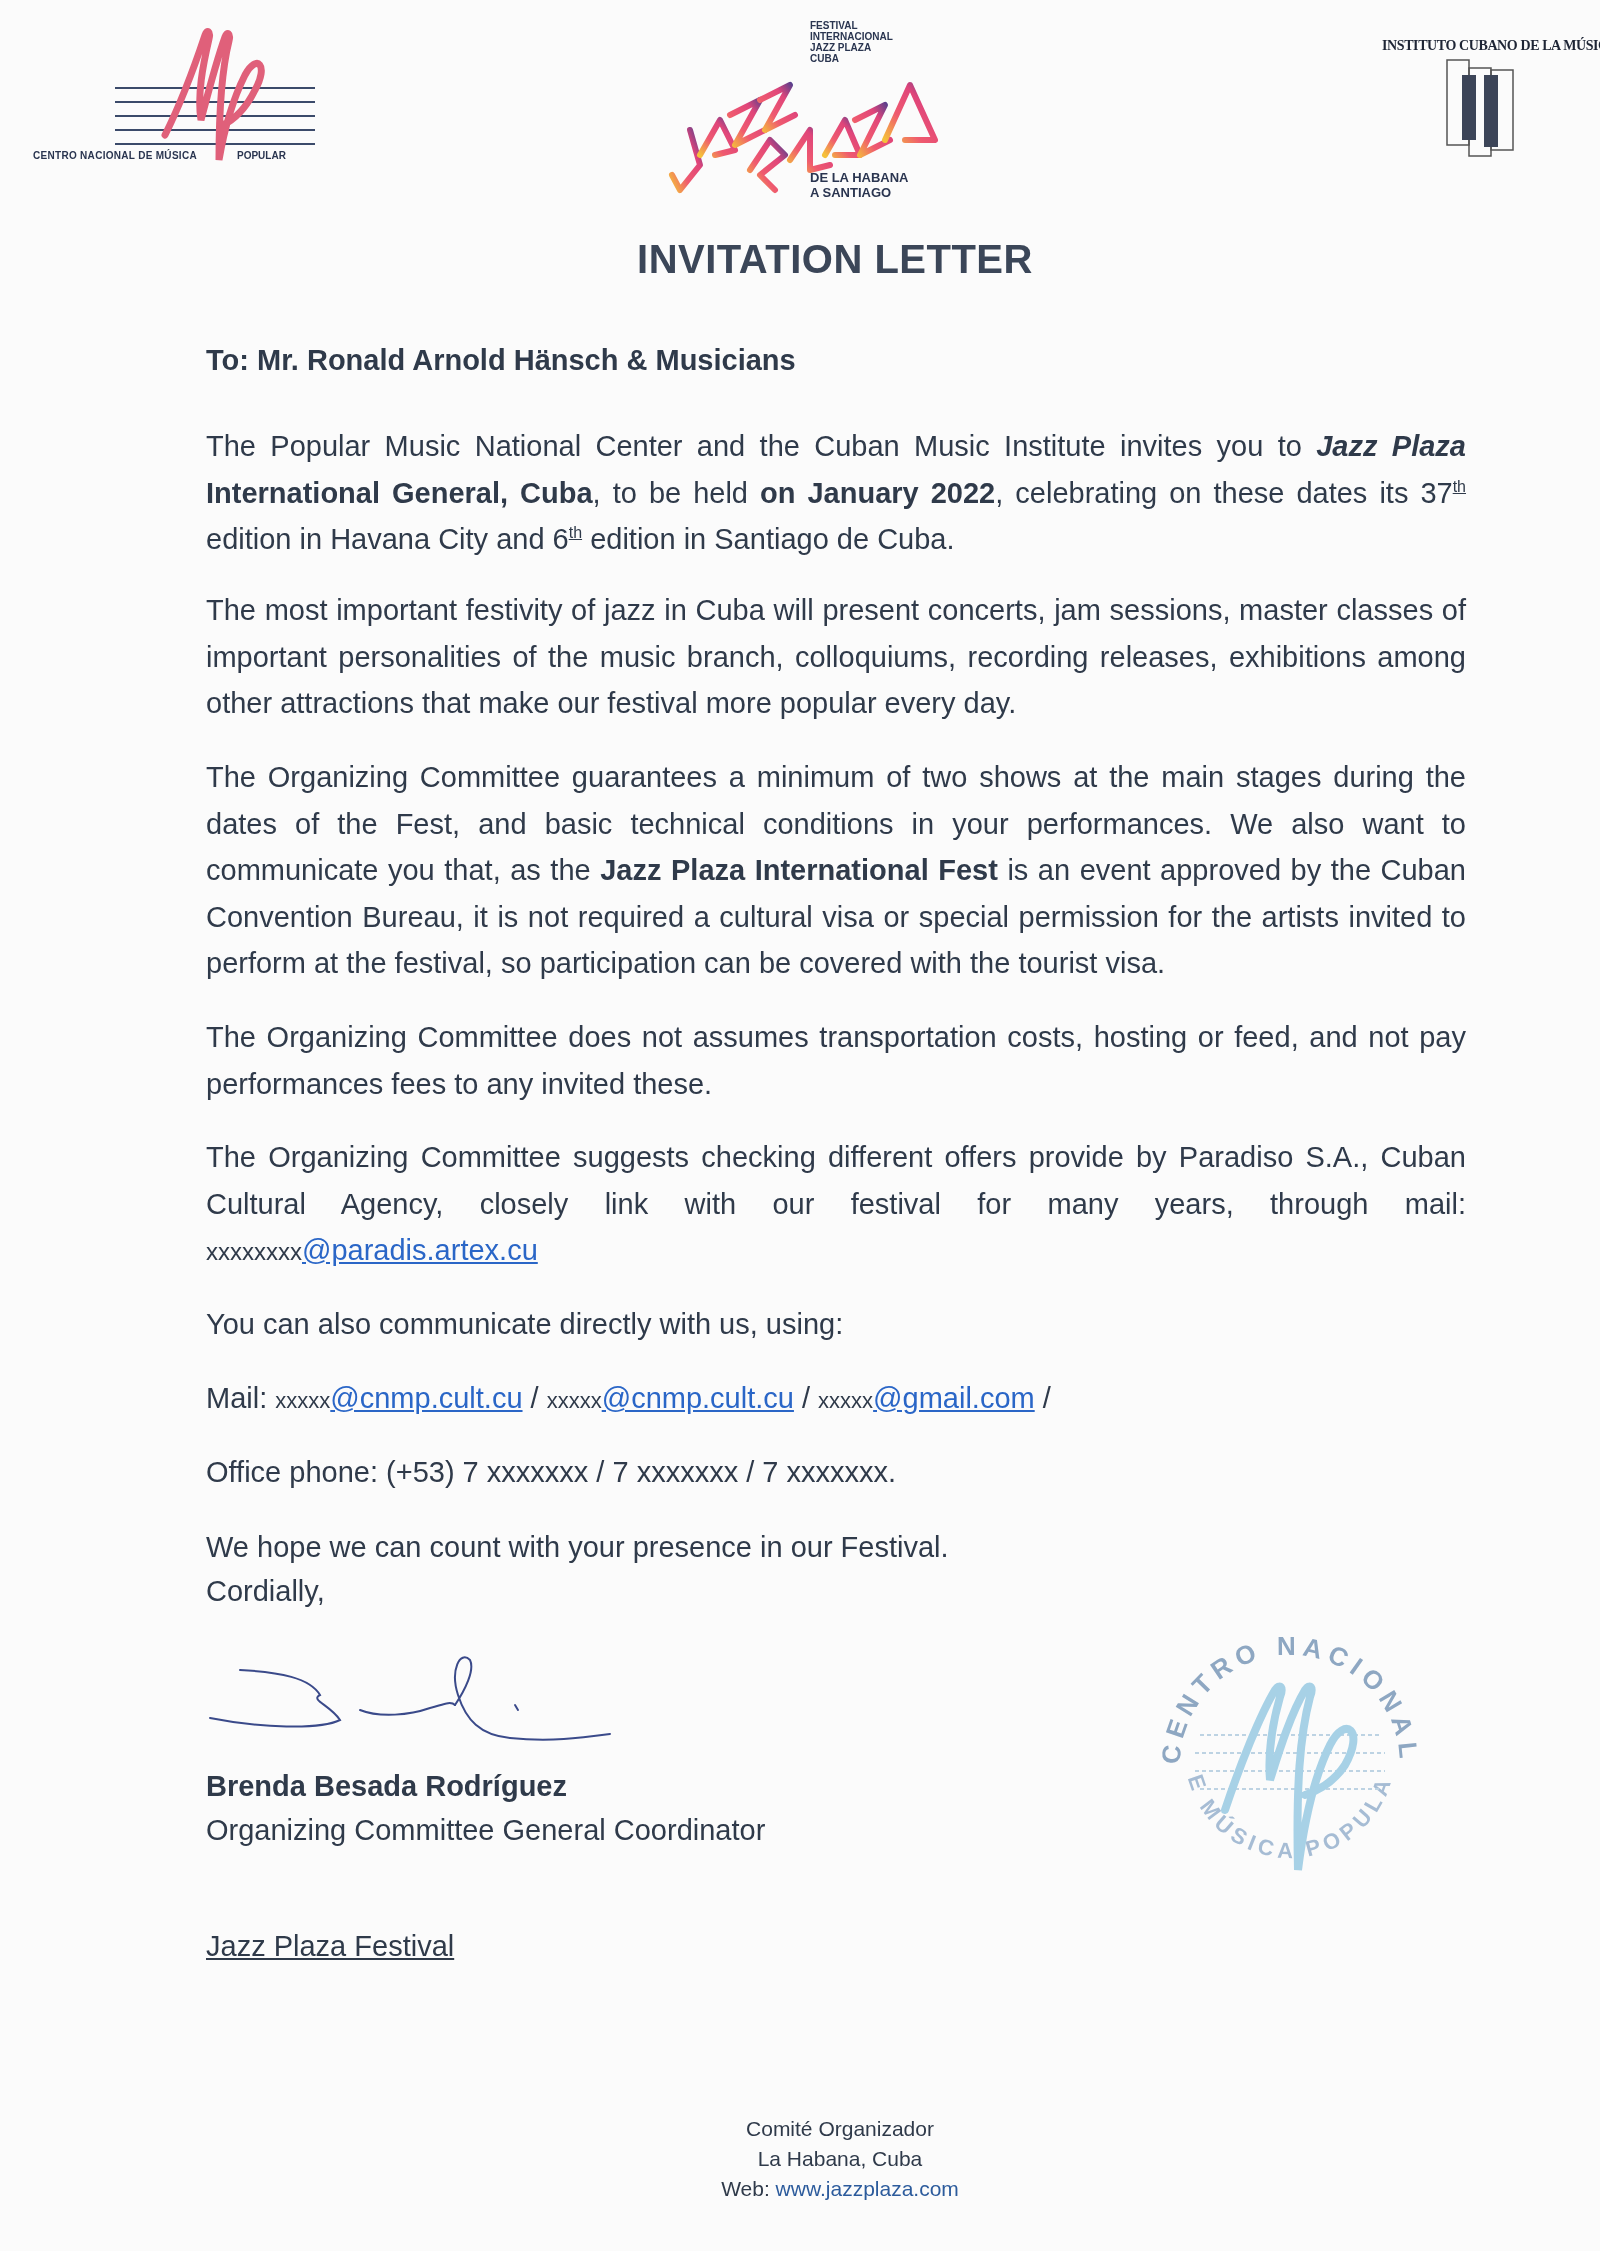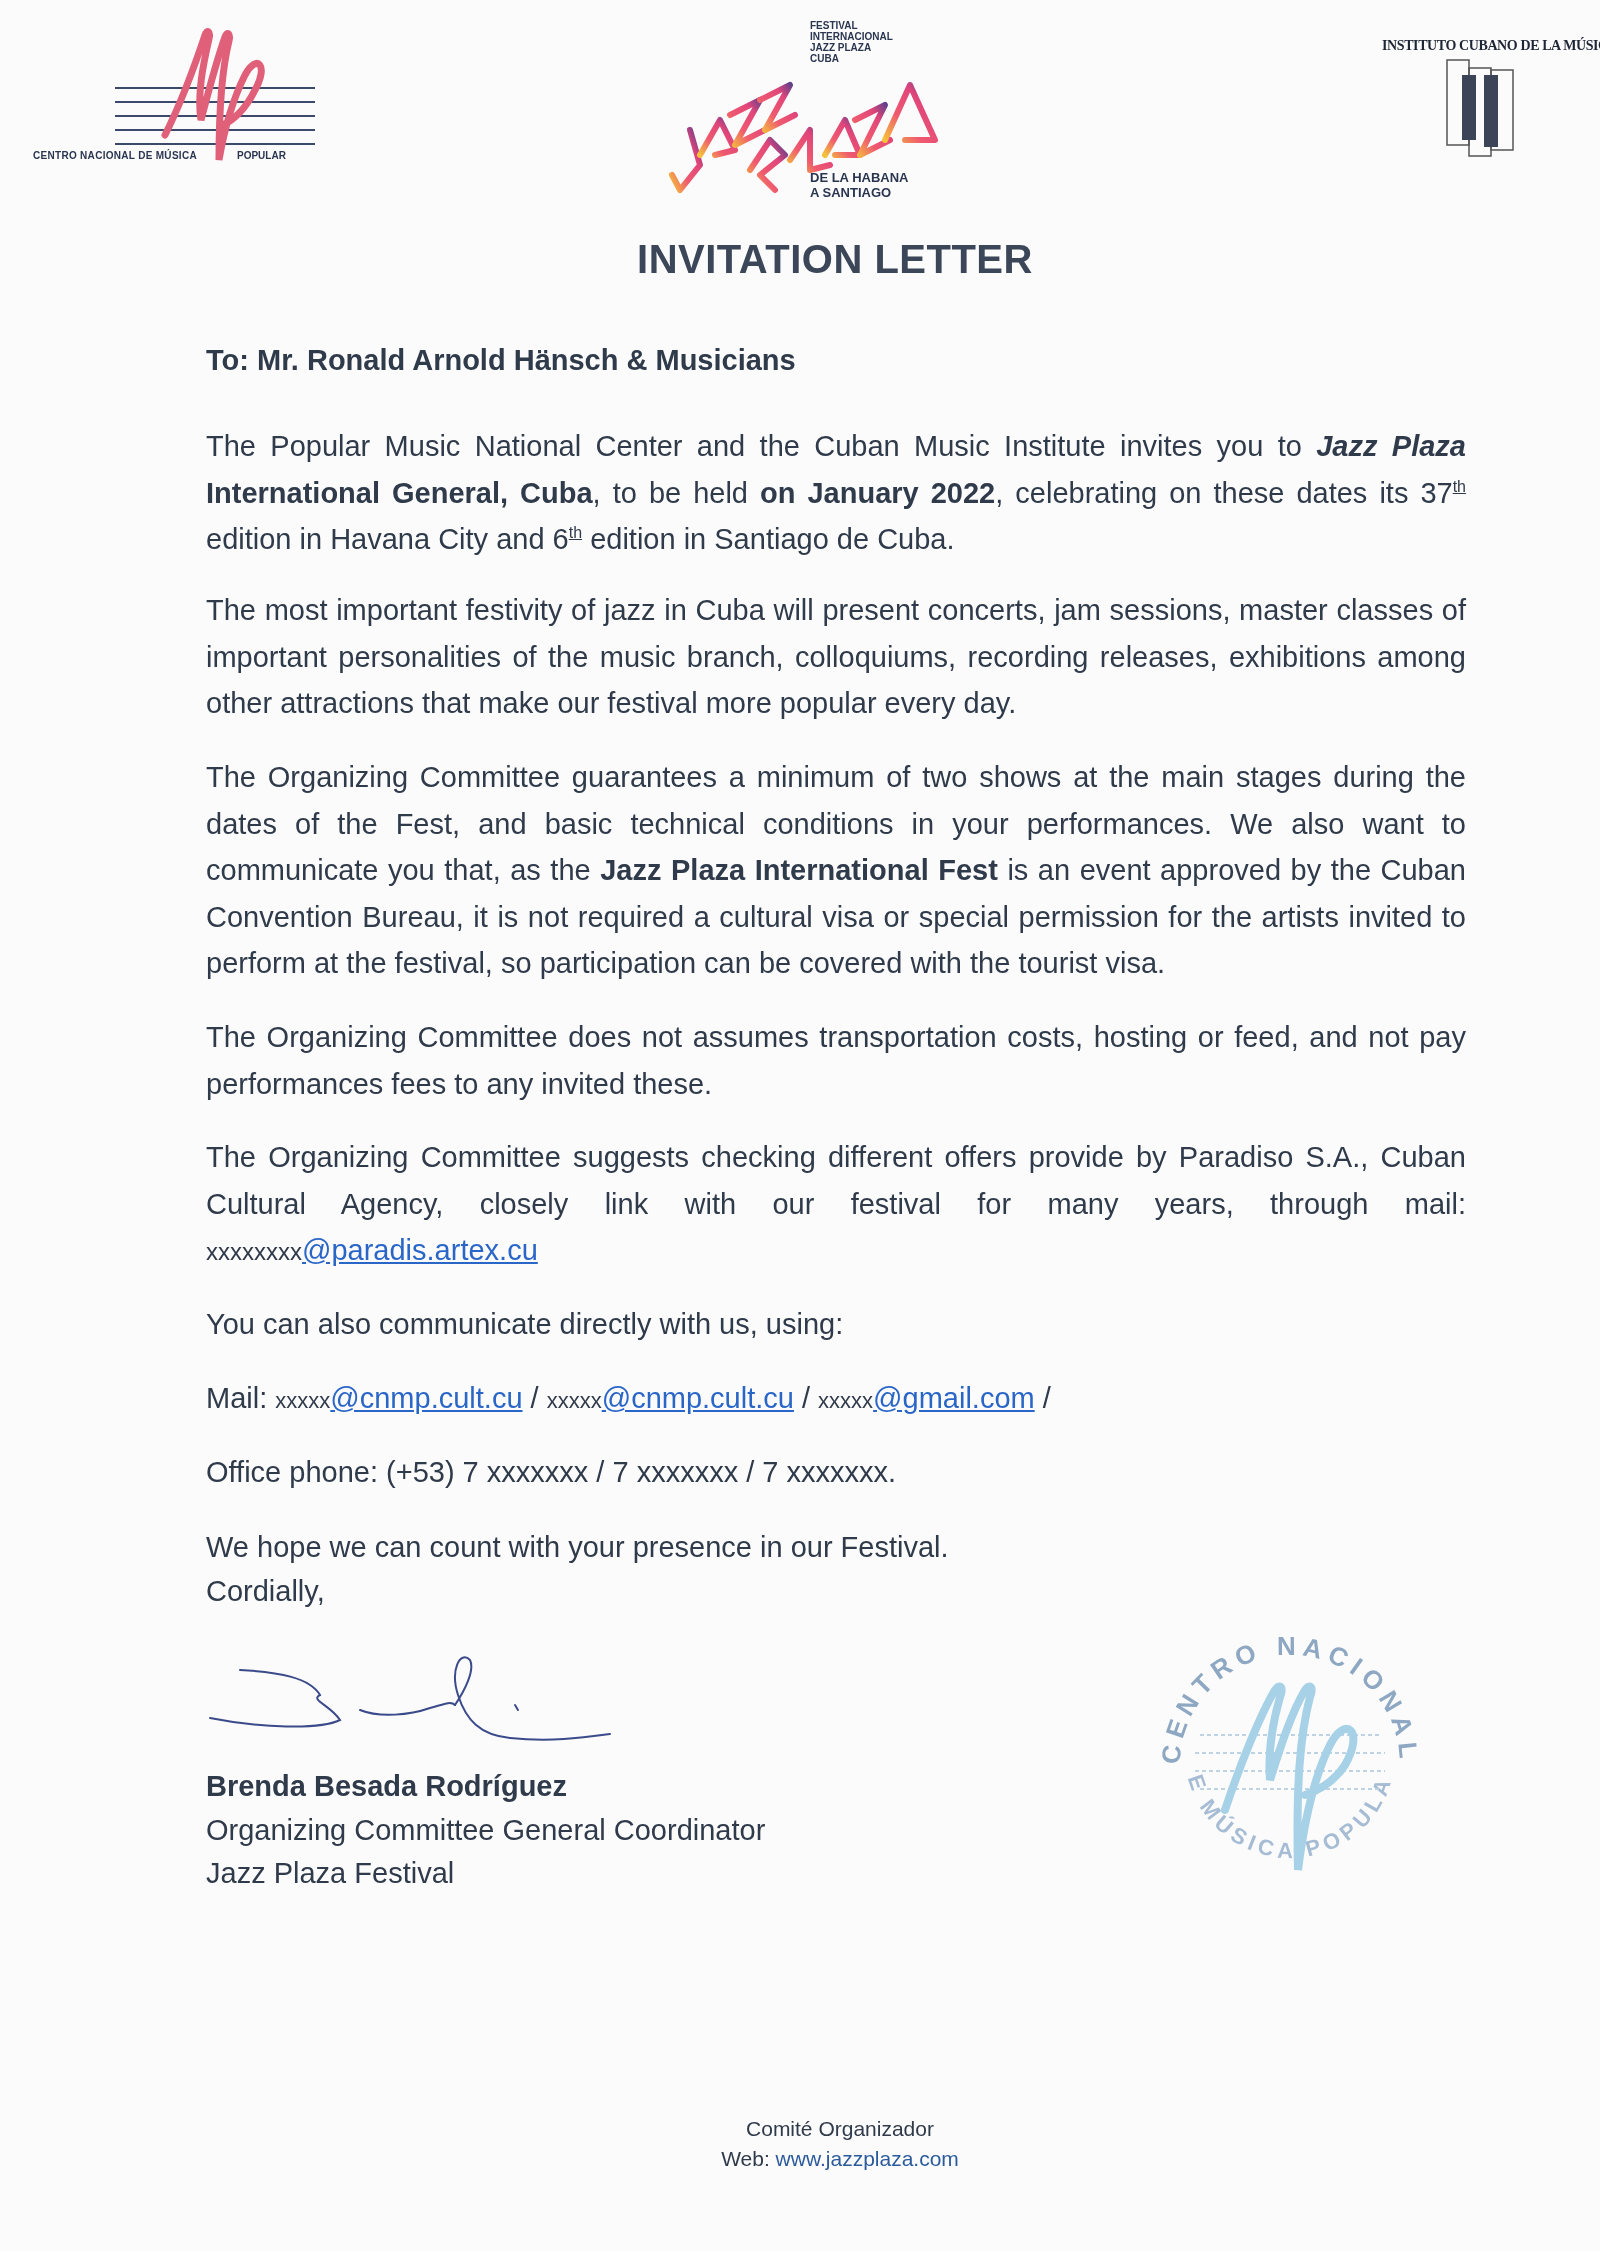--- a/index.html
+++ b/index.html
@@ -125,21 +125,21 @@
   <g fill="none" stroke="#3a4a8a" stroke-width="2" stroke-linecap="round">
     <path d="M40 20 C80 22 110 28 120 45 C110 50 130 55 140 70 C120 80 60 78 10 68"></path>
     <path d="M160 60 C180 68 210 65 230 58 C240 56 250 50 255 55"></path>
     <path d="M255 55 C265 40 275 20 270 10 C260 0 250 20 258 45 C266 70 280 85 310 88 C350 92 380 88 410 84"></path>
     <path d="M315 55 L318 60"></path>
   </g>
 </svg>
 
 <div class="abs txt bold" style="top:1763px;">Brenda Besada Rodríguez</div>
 <div class="abs txt" style="top:1807px;">Organizing Committee General Coordinator</div>
-<div class="abs txt" style="top:1850px;">Jazz Plaza Festival</div>
+<div class="abs txt" style="top:1923px;text-decoration:underline;">Jazz Plaza Festival</div>
 
 <div class="abs stamp">
   <svg width="300" height="300" viewBox="0 0 300 300">
     <defs>
       <path id="arcTop" d="M40 150 A110 110 0 0 1 260 150"></path>
       <path id="arcBot" d="M50 170 A105 105 0 0 0 250 170"></path>
     </defs>
     <g opacity="0.75">
       <text font-family="Liberation Sans, sans-serif" font-size="26" font-weight="bold" fill="#6a8cb0" letter-spacing="6">
         <textPath href="#arcTop" startOffset="50%" text-anchor="middle">CENTRO NACIONAL</textPath>
@@ -153,16 +153,17 @@
         <line x1="55" y1="156" x2="245" y2="156"></line>
         <line x1="60" y1="174" x2="240" y2="174"></line>
       </g>
       <path d="M85 195 C100 150 120 100 135 75 C140 68 144 72 140 82 C132 110 128 140 130 165 C138 140 150 100 165 75 C170 68 174 72 170 82 C160 120 156 170 158 255 C165 200 175 160 190 130 C205 100 225 115 205 150 C195 165 180 175 165 180" fill="none" stroke="#8cc4e0" stroke-width="8" stroke-linecap="round"></path>
     </g>
   </svg>
 </div>
 
 <div class="abs footer">
   <div>Comité Organizador</div>
+  <div>La Habana, Cuba</div>
   <div>
     <span>Web: </span><a class="web-val">www.jazzplaza.com</a>
   </div>
 </div>
 
 </body></html>

